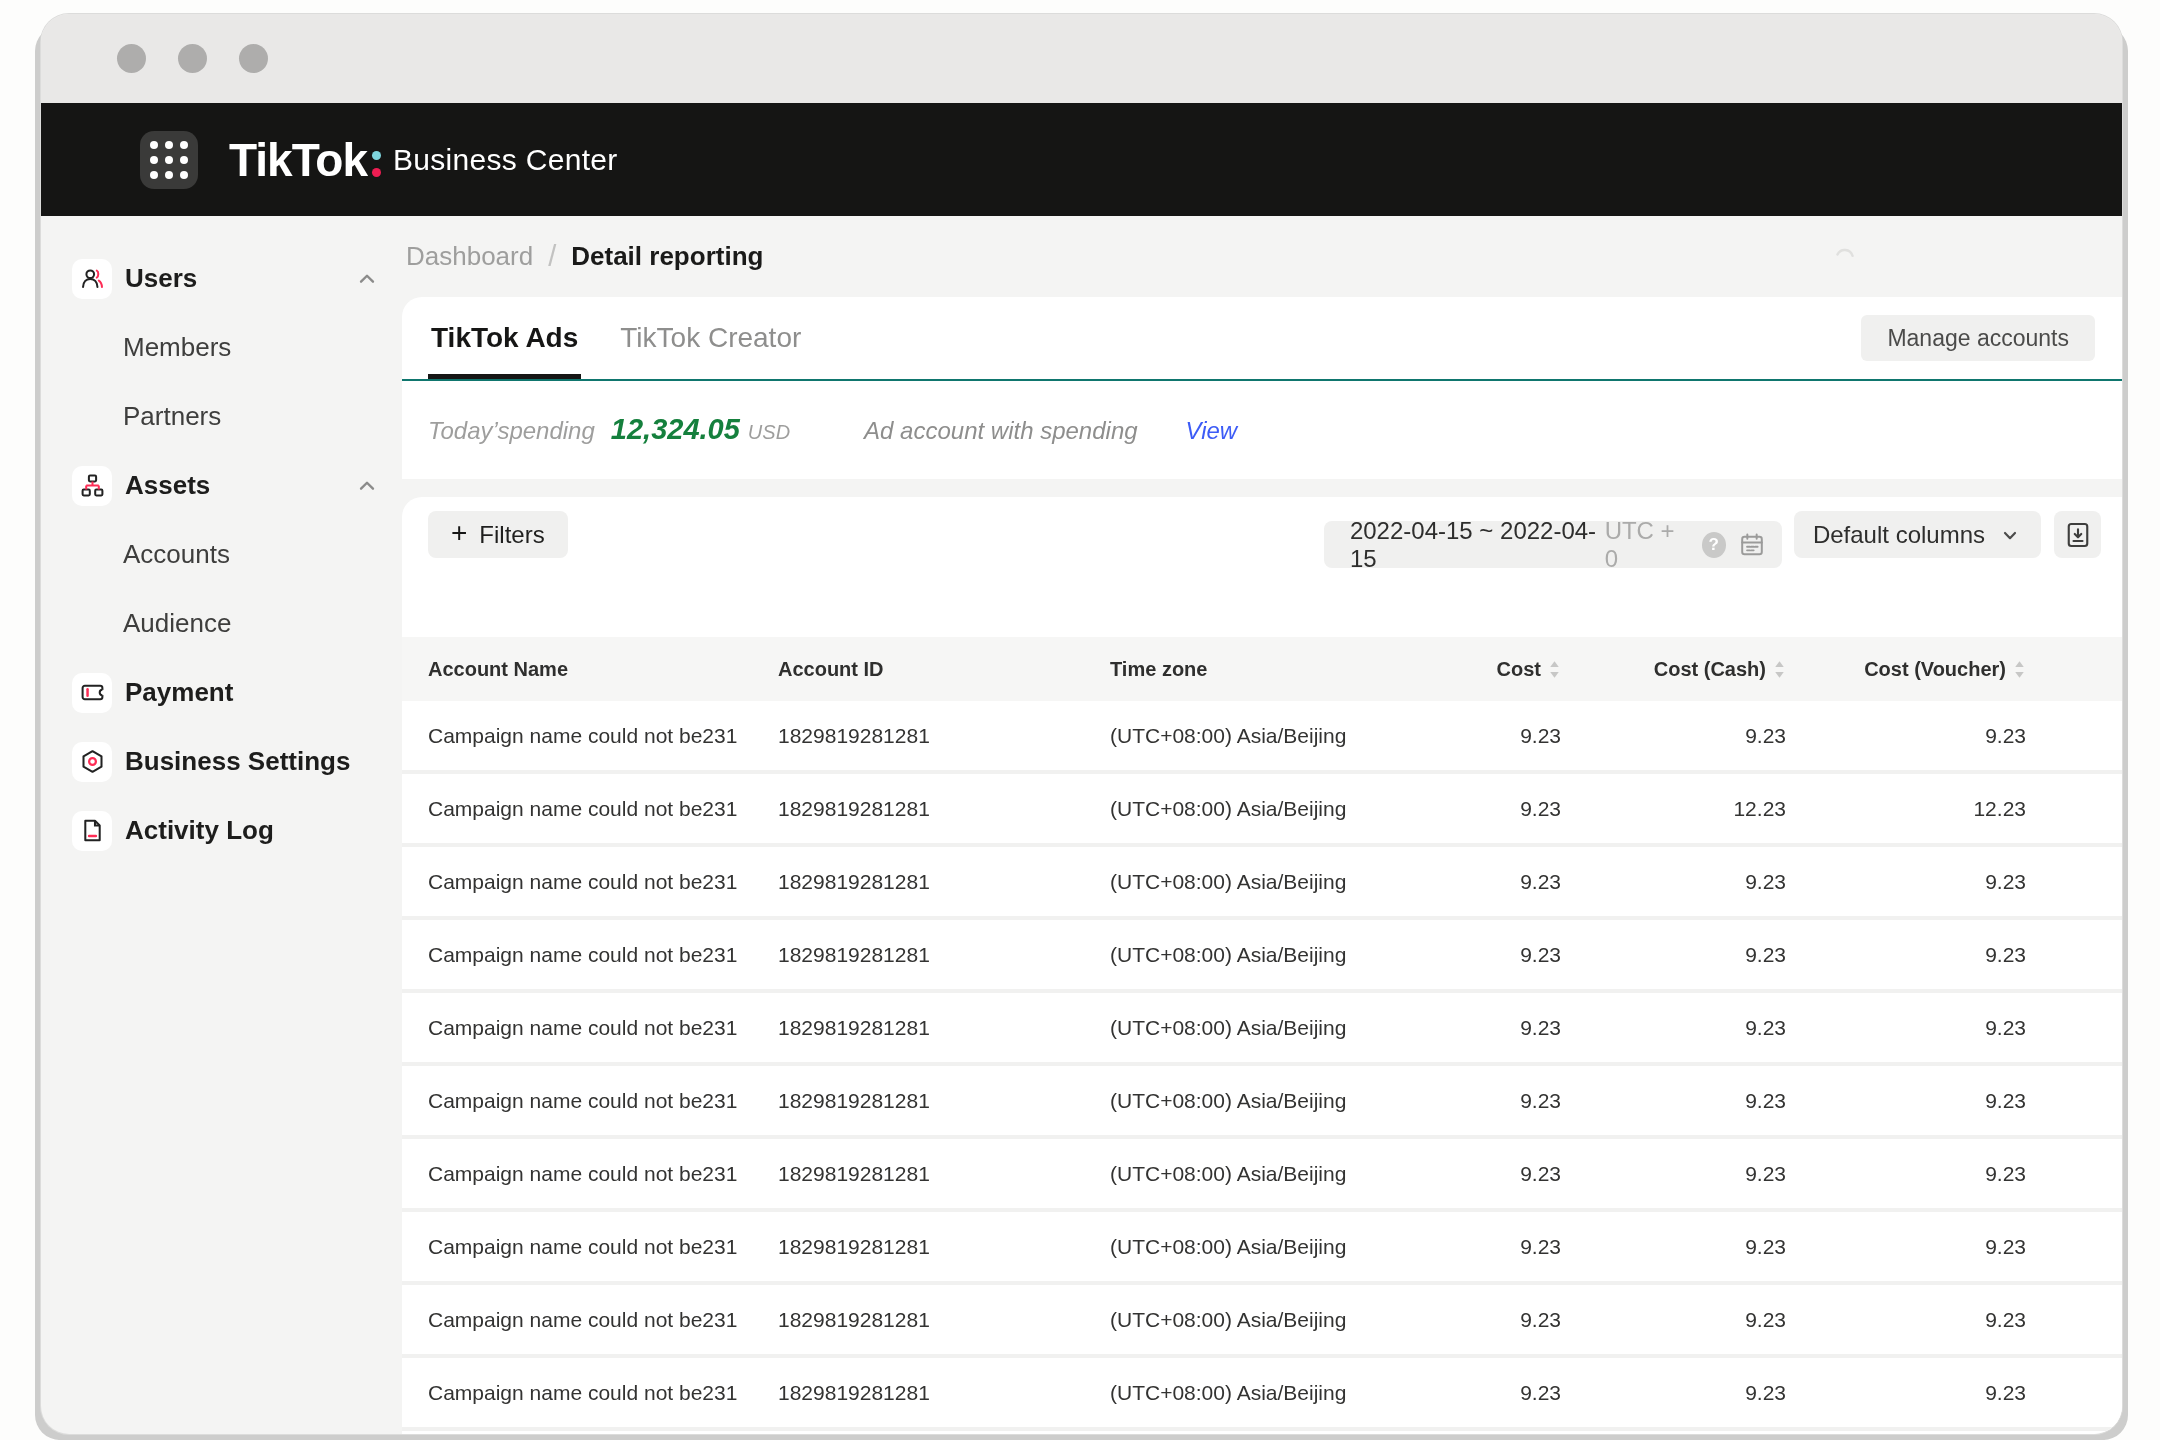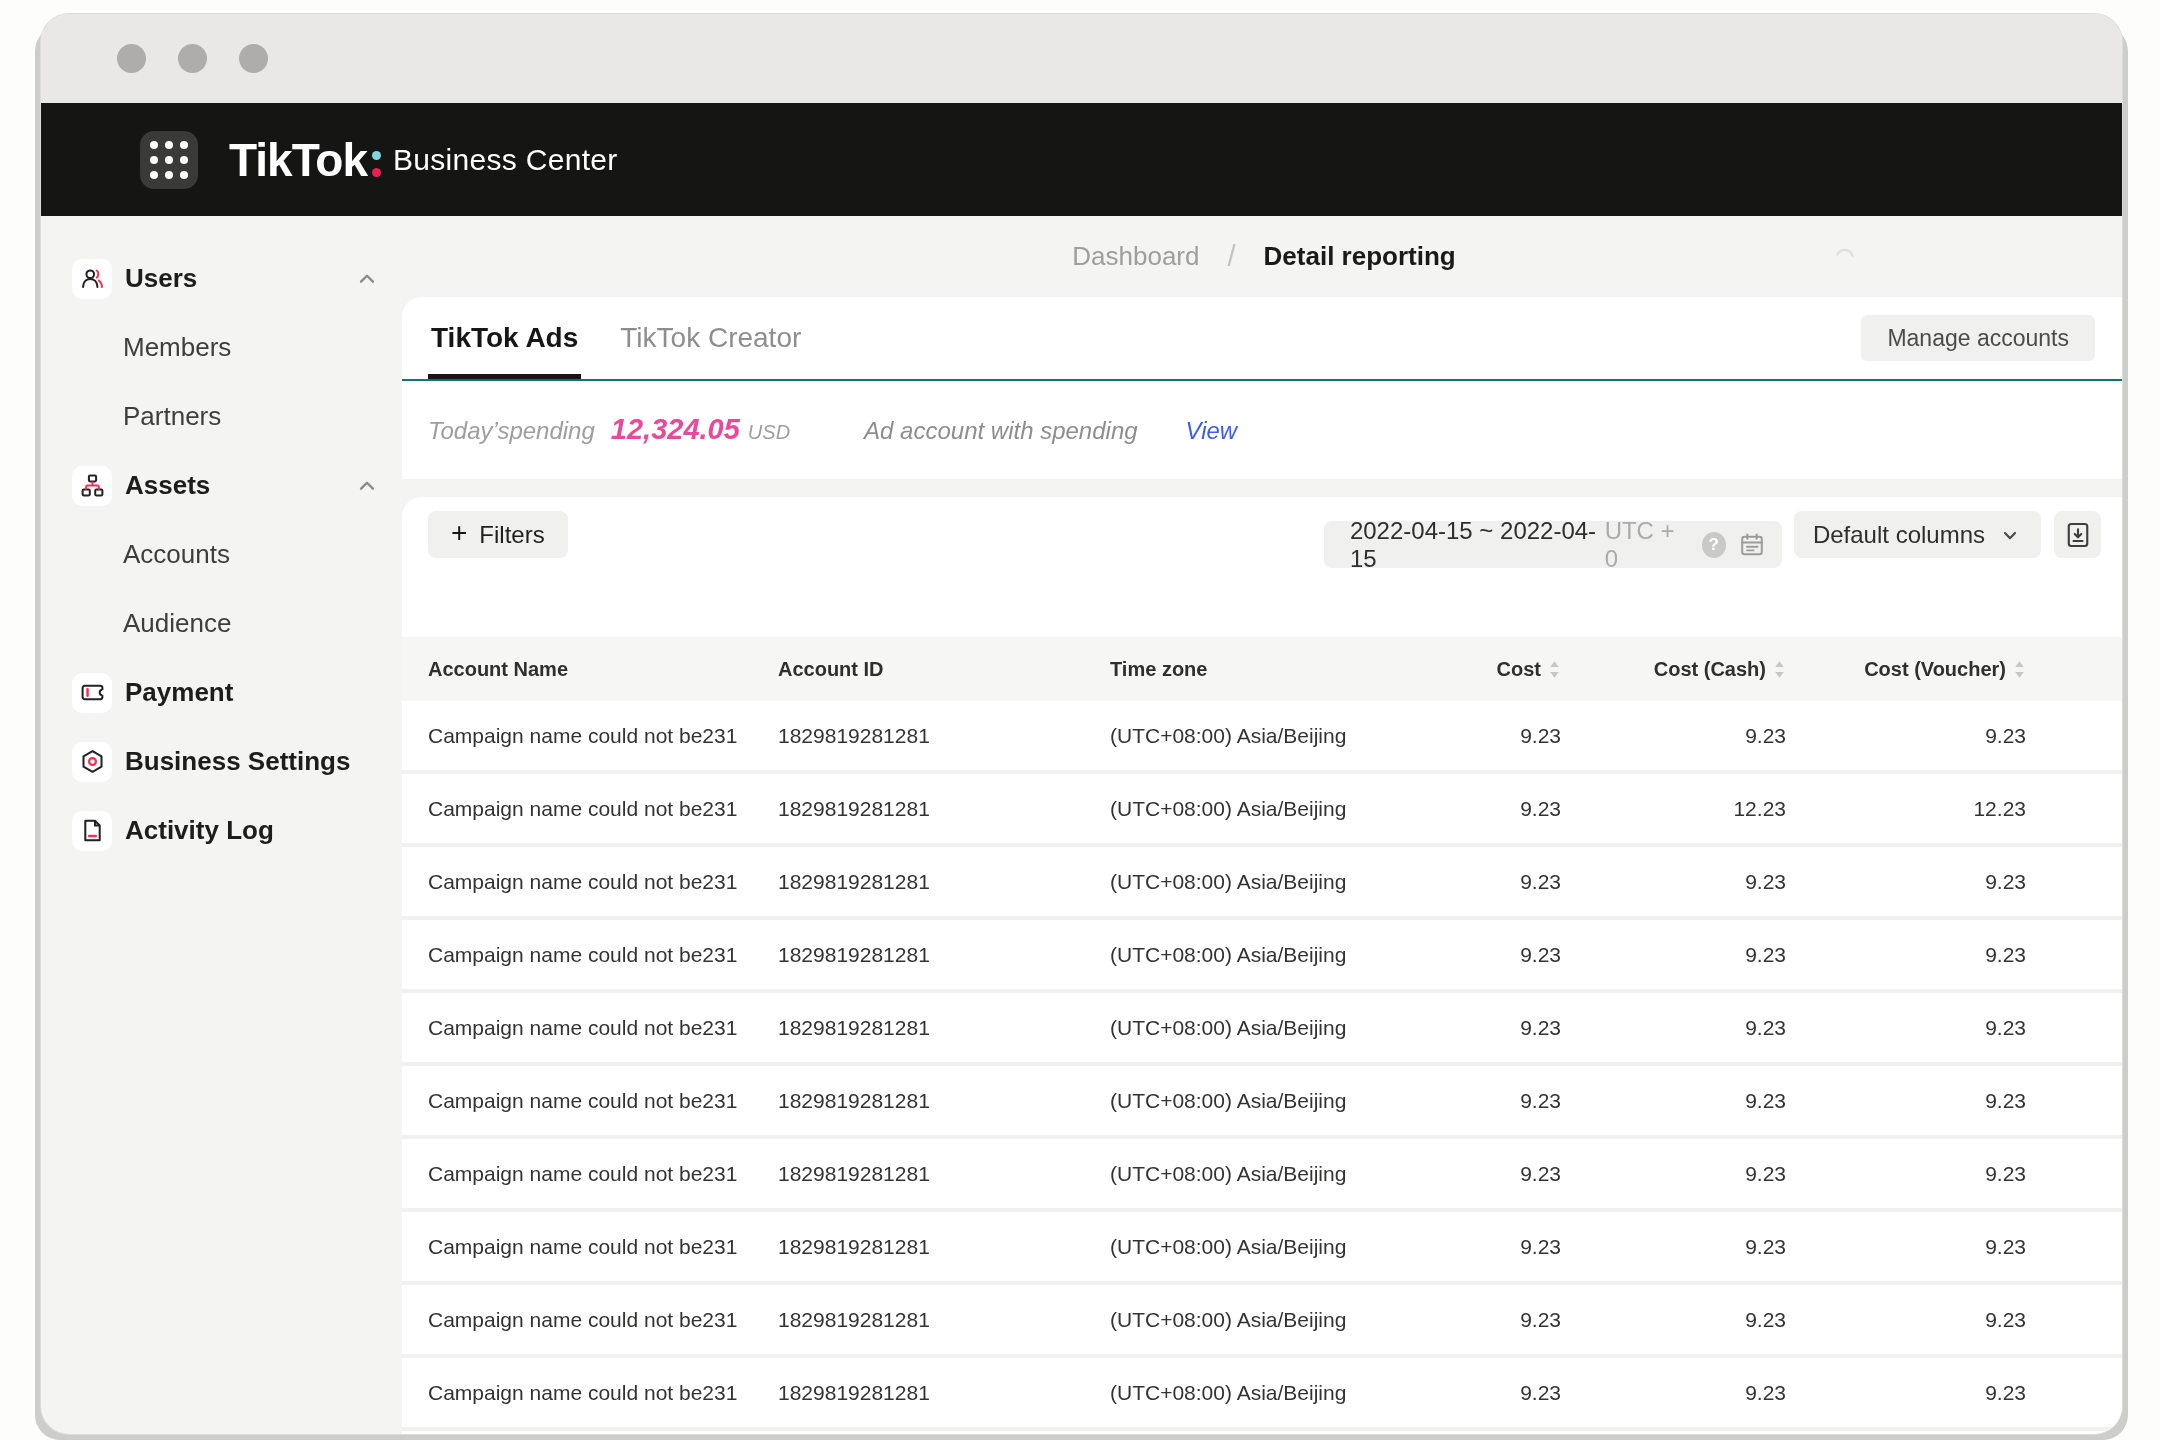--- a/index.html
+++ b/index.html
@@ -34,39 +34,39 @@
   .icon-tile { width:40px; height:40px; border-radius:10px; flex:none; display:grid; place-items:center; background:#fff; }
   .tile-accent { background:var(--accent,#fe2c55); }
   .nav-card .nav-label { margin-left:14px; font-size:26px; font-weight:700; color:var(--accent,#fe2c55); }
   .nav-item { height:69px; display:flex; align-items:center; padding:0 22px 0 31px; }
   .nav-item.mt14 { margin-top:14px; }
   .nav-item .nav-label { margin-left:13px; font-size:26px; font-weight:700; color:#1d1d1c; }
   .chev { margin-left:auto; }
   .nav-sub { height:69px; display:flex; align-items:center; padding-left:82px; font-size:26px; color:#3e3e3d; }
 
   .content { flex:1; display:flex; flex-direction:column; min-width:0; }
-  .breadcrumb { height:81px; flex:none; display:flex; align-items:center; padding-left:4px; gap:28px; font-size:26px; position:relative;justify-content:center; }
+  .breadcrumb { height:81px; flex:none; display:flex; align-items:center; padding-left:4px; gap:15px; font-size:26px; position:relative; }
   .bc-parent { color:#9e9e9d; }
   .bc-sep { color:#c2c2c1; font-size:29px; font-weight:300; }
   .bc-current { color:#1a1a19; font-weight:700; }
   .ghost { position:absolute; left:1428px; top:26px; opacity:.45; }
 
   .card { background:#fff; border-radius:20px 0 0 0; }
   .card-top { height:182px; flex:none; margin-bottom:18px; }
   .tabs-row { height:84px; display:flex; align-items:center; padding:0 27px 0 26px; border-bottom:2px solid #0f766e; }
   .tab { font-size:28px; color:#8e8e8d; padding:0 3px; height:100%; display:inline-flex; align-items:center; }
   .tab + .tab { margin-left:36px; }
   .tab.active { color:#161615; font-weight:700; box-shadow:inset 0 -5px 0 #161615; }
   .manage-btn { margin-left:auto; height:46px; padding:0 26px; background:#f0f0ef; border:none; border-radius:6px; font-size:23px; color:#4b4b4a; font-family:inherit; }
 
   .spend-row { height:96px; display:flex; align-items:baseline; padding-left:26px; }
   .spend-row { align-items:center; }
   .spend-inner { display:flex; align-items:baseline;font-style:italic; }
   .spend-label { font-size:24px; color:#9e9e9d; }
-  .spend-value { font-size:29px; font-weight:700; color:#ec4899; margin-left:16px; }
+  .spend-value { font-size:29px; font-weight:700; color:#15803d; margin-left:16px; }
   .spend-cur { font-size:20px; color:#9e9e9d; margin-left:8px; }
   .spend-ad { font-size:24px; color:#8e8e8d; margin-left:74px; }
   .view-link { font-size:24px; color:var(--link,#3d5cf6); margin-left:48px; text-decoration:none; }
 
   .card-table { flex:1; overflow:hidden; display:flex; flex-direction:column; }
   .toolbar { margin-top:14px; height:47px; flex:none; display:flex; align-items:center; padding:0 21px 0 26px; }
   .filters-btn { height:47px; padding:0 23px; border-radius:8px; background:#f0f0ef; display:inline-flex; align-items:center; gap:12px; font-size:24px; color:#1f1f1e; border:none; font-family:inherit; }
   .plus { font-size:28px; font-weight:400; color:#161615; line-height:1; margin-top:-3px; }
   .toolbar-right { margin-left:auto; display:flex; align-items:center; }
   .date-bar { width:458px; height:47px; background:#f0f0ef; border-radius:8px; display:flex; align-items:center; padding:0 16px 0 26px;margin-top:20px; }

